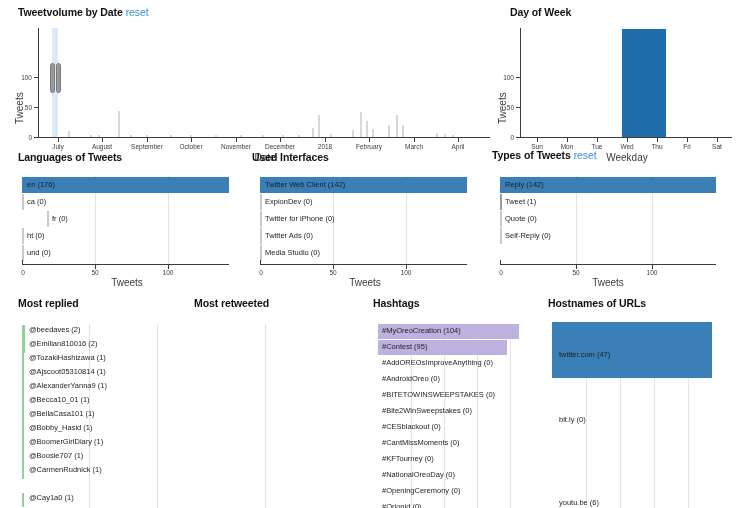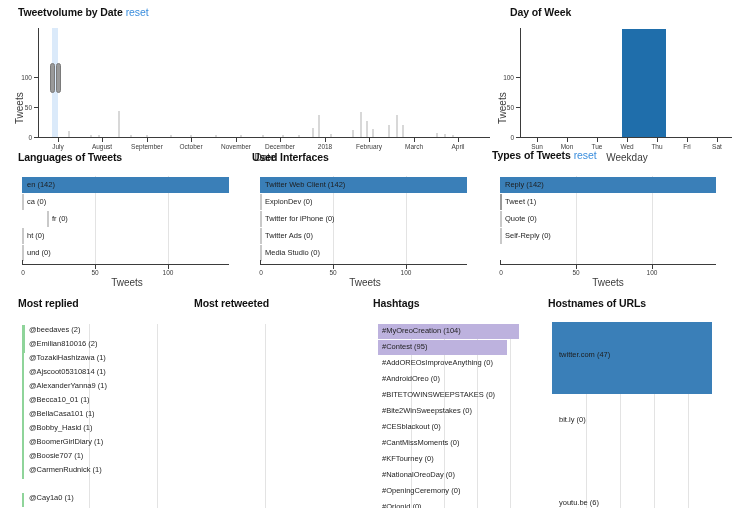--- a/index.html
+++ b/index.html
@@ -225,21 +225,21 @@
 
   <div class="panel" style="left:18px; top:151px;">
     <div class="chart-title">Languages of Tweets</div>
   </div>
   <div class="rowchart" style="left:22px; top:176px; width:220px; height:88px;">
     <div class="gridline" style="left:73px; height:88px;"></div>
     <div class="gridline" style="left:146px; height:88px;"></div>
 
     <div class="rowbar-track" style="top:1px; height:16px;">
       <div class="rowbar-fill" style="width:207px;"></div>
-      <div class="rowbar-label" style="top:4px;">en (142)</div>
+      <div class="rowbar-label" style="top:4px;">en (176)</div>
     </div>
     <div class="rowbar-track" style="top:18px; height:16px;">
       <div class="stub"></div>
       <div class="rowbar-label" style="top:4px;">ca (0)</div>
     </div>
     <div class="rowbar-track" style="top:35px; height:16px;margin-left:25px;">
       <div class="stub"></div>
       <div class="rowbar-label" style="top:4px;">fr (0)</div>
     </div>
     <div class="rowbar-track" style="top:52px; height:16px;">
@@ -454,21 +454,21 @@
         <div class="listlabel" style="left:4px; top:3px;">#Orionid (0)</div>
       </div>
   </div>
 
   <div class="rowchart" style="left:552px; top:322px; width:172px; height:186px; overflow:hidden;">
     <div class="gridline" style="left:34px;  height:186px;"></div>
     <div class="gridline" style="left:68px;  height:186px;"></div>
     <div class="gridline" style="left:102px; height:186px;"></div>
     <div class="gridline" style="left:136px; height:186px;"></div>
 
-    <div class="hostrow" style="top:0px; height:72px;padding-left:32px;">
+    <div class="hostrow" style="top:0px; height:56px;padding-left:32px;">
       <div class="hostfill" style="width:160px;"></div>
       <div class="hostlabel" style="top:28px;">twitter.com (47)</div>
     </div>
     <div class="hostrow" style="top:65px; height:62px;">
       <div class="hostlabel" style="top:28px;">bit.ly (0)</div>
     </div>
     <div class="hostrow" style="top:128px; height:58px;">
       <div class="hostlabel" style="top:48px;">youtu.be (6)</div>
     </div>
   </div>

